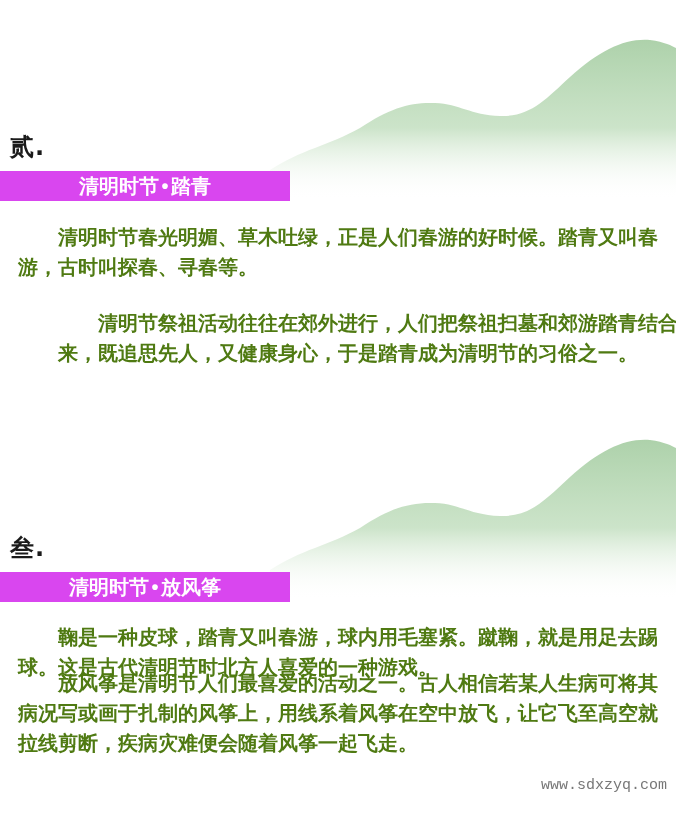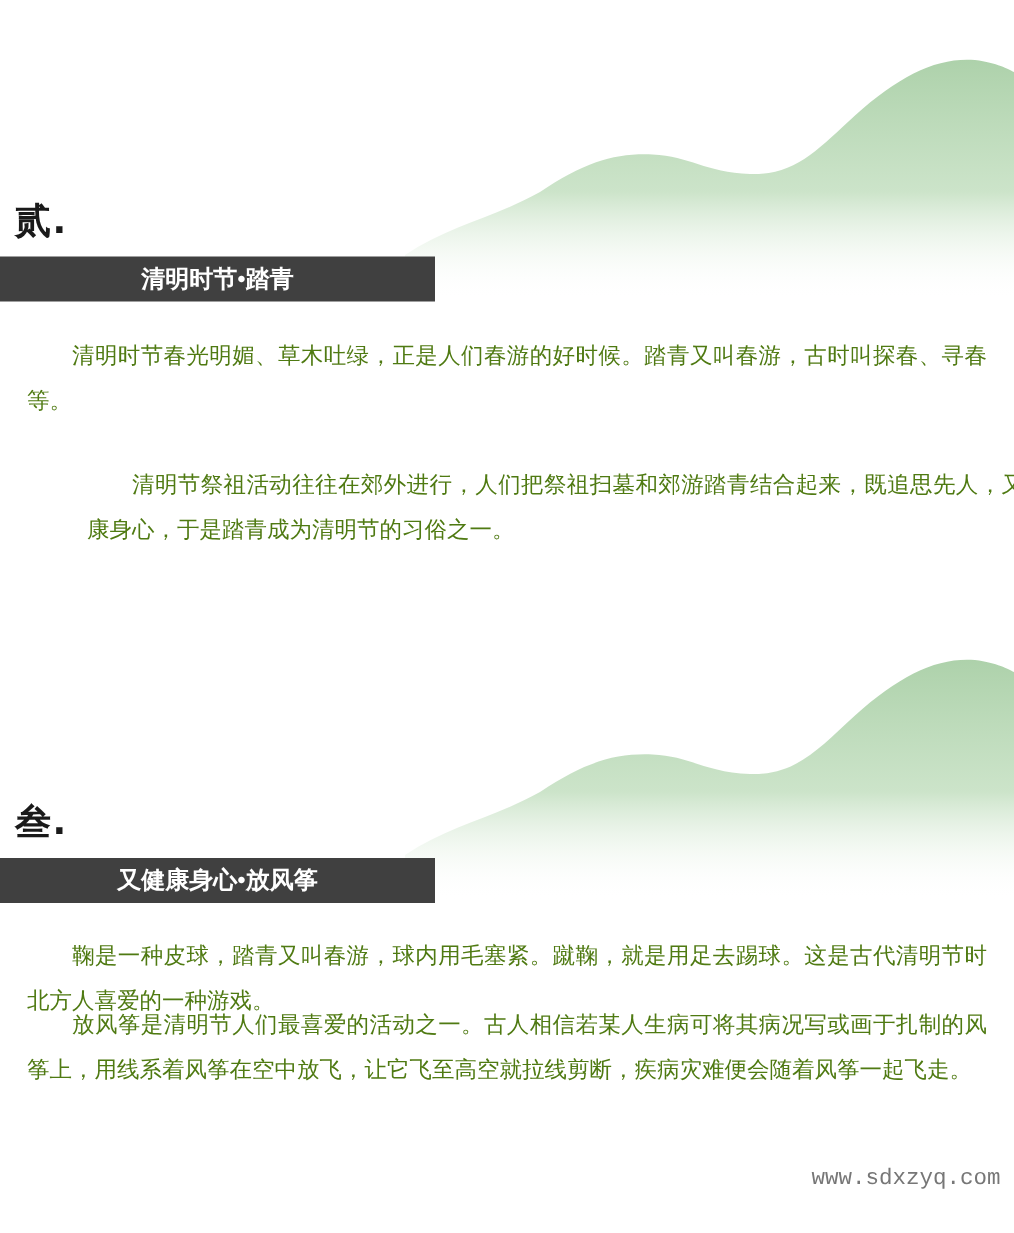--- a/index.html
+++ b/index.html
@@ -7,30 +7,31 @@
     body { position: relative; font-family: "DejaVu Sans", sans-serif; }
     .hill { position: absolute; right: 0; width: 406px; height: 180px; }
     .hill svg { width: 100%; height: 100%; display: block; }
     .numeral {
       position: absolute; left: 10px;
       font-size: 24px; font-weight: bold; color: #1a1a1a;
       font-family: "DejaVu Sans", sans-serif; letter-spacing: 1px;
     }
     .banner {
       position: absolute; left: 0; width: 290px; height: 30px;
-      background: #404040;
-      color: #ffffff; font-weight: bold; font-size: 16px;
+      background: #d946ef;
+      color: #ffffff; font-weight: bold; font-size: 20px;
       display: flex; align-items: center; justify-content: center;
-      font-family: Liberation Serif, serif;
+      font-family: Liberation Mono, monospace;
     }
     .para {
       position: absolute; left: 18px; width: 640px;
-      color: #4f7a12; font-size: 15px; line-height: 30px;
+      color: #4f7a12; font-size: 20px; line-height: 30px;
       text-indent: 2em; text-align: justify;
       font-family: "DejaVu Sans", sans-serif;
+      font-weight: bold;
     }
     .watermark {
       position: absolute; left: 541px; top: 777px;
       color: #777777; font-size: 15px;
       font-family: Liberation Mono, monospace;
     }
   </style>
 </head>
 <body>
 
@@ -53,17 +54,17 @@
 <div class="banner" style="top:171px;">清明时节•踏青</div>
 <p class="para" style="top:222px;">清明时节春光明媚、草木吐绿，正是人们春游的好时候。踏青又叫春游，古时叫探春、寻春等。</p>
 <p class="para" style="top:308px;margin-left:40px;">清明节祭祖活动往往在郊外进行，人们把祭祖扫墓和郊游踏青结合起来，既追思先人，又健康身心，于是踏青成为清明节的习俗之一。</p>
 
 <div class="hill" style="top:420px;">
   <svg viewBox="0 0 406 180" preserveAspectRatio="none">
     <path d="M0,150 C30,130 60,125 90,108 C120,88 140,82 165,83 C190,84 200,95 230,96 C260,97 275,80 300,57 C330,30 355,18 380,20 C395,22 402,26 406,28 L406,180 L0,180 Z" fill="url(#hillGrad)"></path>
   </svg>
 </div>
 <div class="numeral" style="top:532px;">叁.</div>
-<div class="banner" style="top:572px;">又健康身心•放风筝</div>
+<div class="banner" style="top:572px;">清明时节•放风筝</div>
 <p class="para" style="top:622px;">鞠是一种皮球，踏青又叫春游，球内用毛塞紧。蹴鞠，就是用足去踢球。这是古代清明节时北方人喜爱的一种游戏。</p>
 <p class="para" style="top:668px;">放风筝是清明节人们最喜爱的活动之一。古人相信若某人生病可将其病况写或画于扎制的风筝上，用线系着风筝在空中放飞，让它飞至高空就拉线剪断，疾病灾难便会随着风筝一起飞走。</p>
 
 <div class="watermark">www.sdxzyq.com</div>
 
 </body></html>

